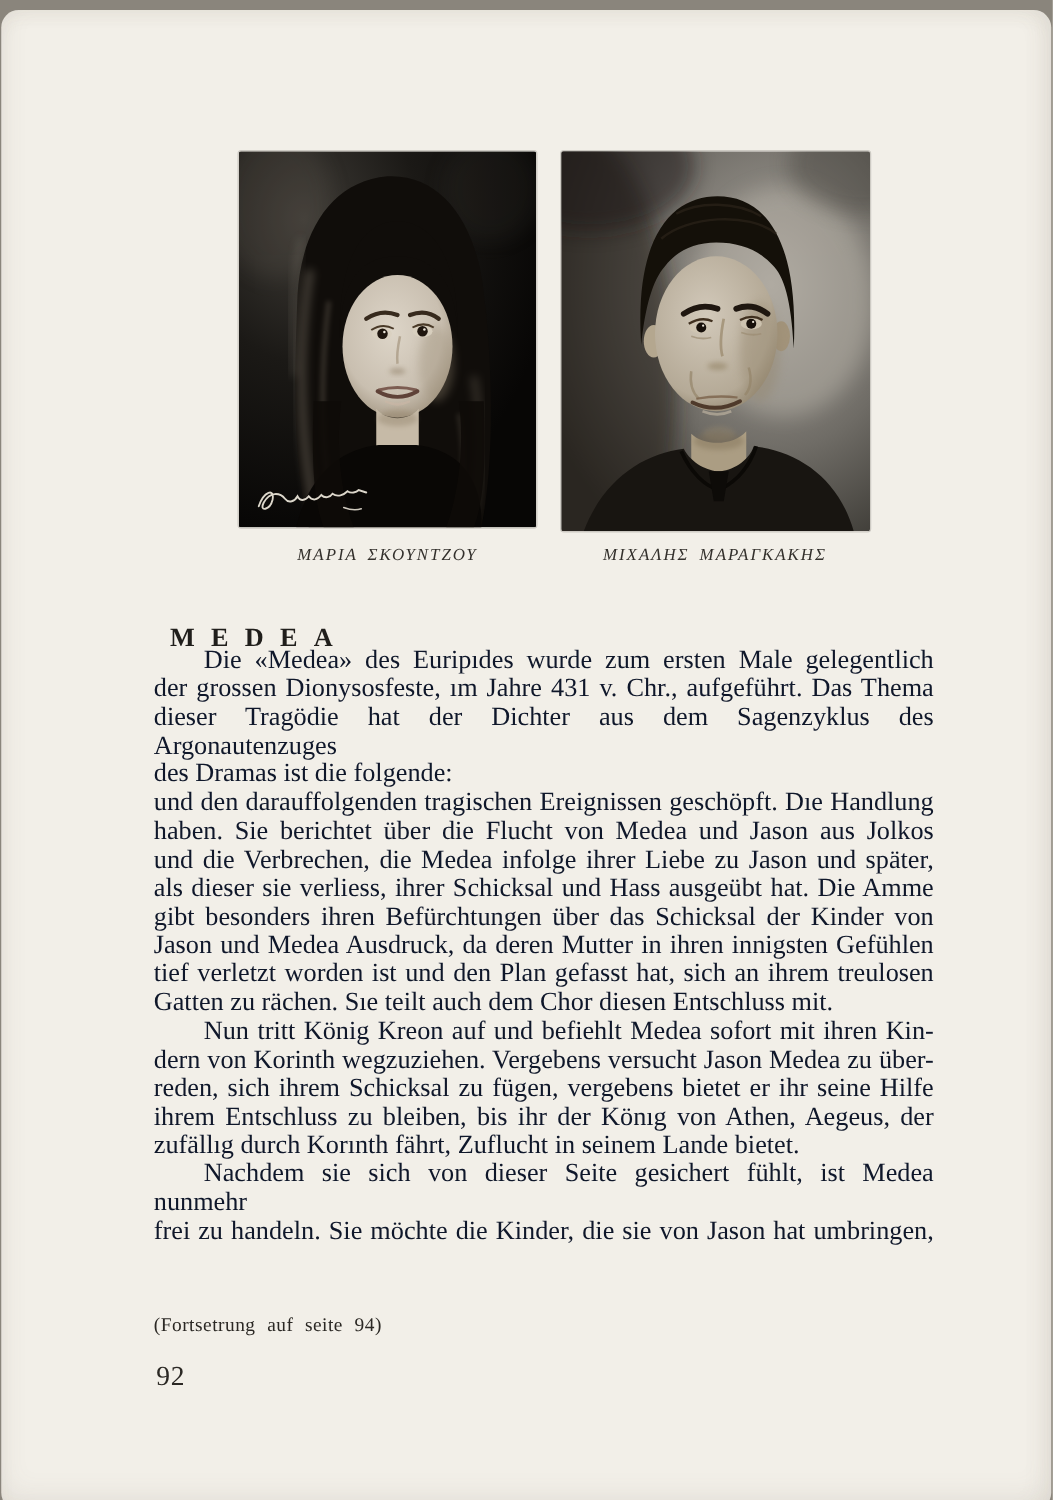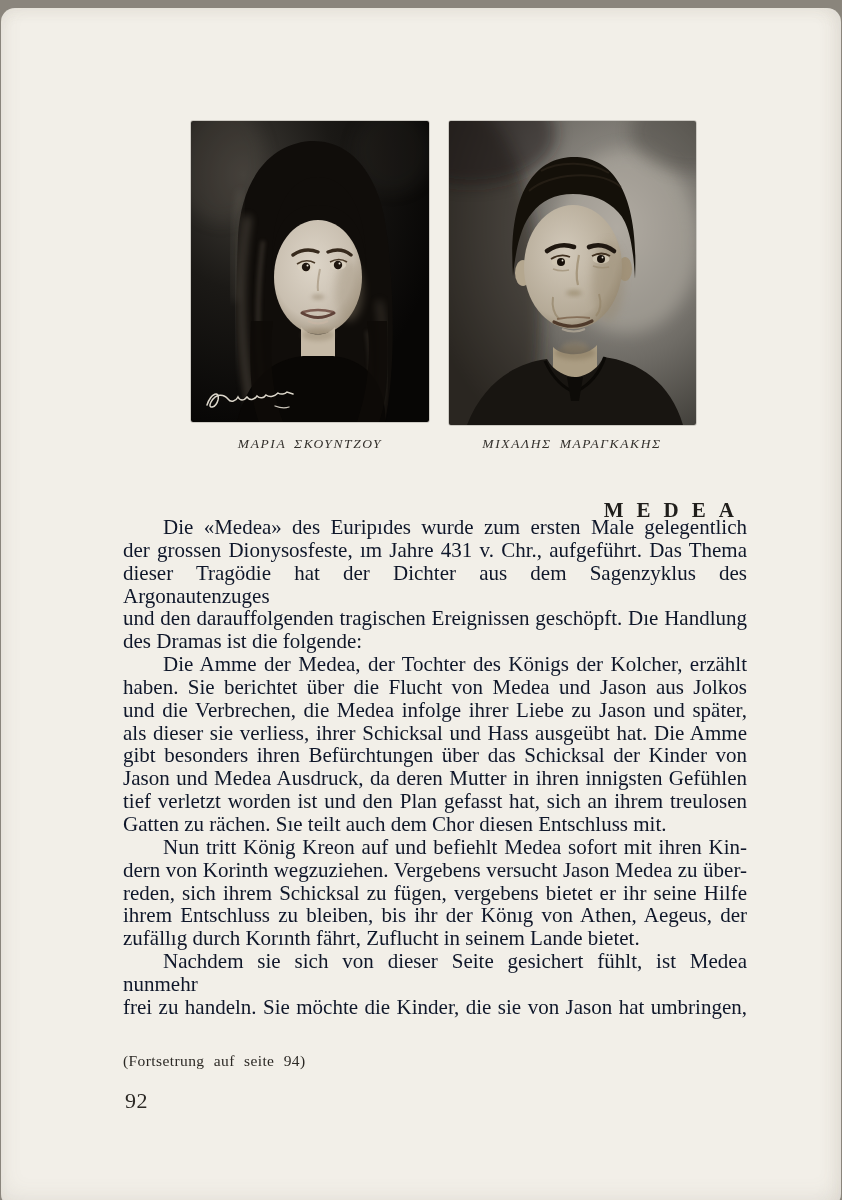--- a/index.html
+++ b/index.html
@@ -24,21 +24,21 @@
   .photo-right { left:448px; top:113px; width:247px; height:304px; }
   .caption {
     position: absolute; top:428px; height:18px;
     font-style: italic; font-size:13.5px; letter-spacing:1.6px;
     text-align:center; color:#33302c; word-spacing:3px;
   }
   .caption-left  { left:190px; width:238px; }
   .caption-right { left:440px; width:262px; }
   .title {
     position:absolute; left:122px; top:490px; width:624px;
-    margin:0; text-align:right;
+    margin:0; text-align:left;
     font-size:21px; font-weight:600; letter-spacing:0.62em; text-indent:0.62em;
     color:#201e1b;
   }
   .article {
     position:absolute; left:122px; top:508px; width:624px;
     font-size:21px; line-height:22.85px; color:#0f172a;
   }
   .pline { text-align: justify; text-align-last: justify; }
   .pline.endline { text-align-last: left; }
   .pline.firstline { text-indent: 40px; }
@@ -186,24 +186,23 @@
 
   <div class="caption caption-left">ΜΑΡΙΑ ΣΚΟΥΝΤΖΟΥ</div>
   <div class="caption caption-right">ΜΙΧΑΛΗΣ ΜΑΡΑΓΚΑΚΗΣ</div>
 
   <h1 class="title">MEDEA</h1>
 
   <div class="article">
     <div class="pline firstline">Die «Medea» des Euripıdes wurde zum ersten Male gelegentlich</div>
     <div class="pline">der grossen Dionysosfeste, ım Jahre 431 v. Chr., aufgeführt. Das Thema</div>
     <div class="pline">dieser Tragödie hat der Dichter aus dem Sagenzyklus des Argonautenzuges</div>
+    <div class="pline endline">des Dramas ist die folgende:</div>
     <div class="pline">und den darauffolgenden tragischen Ereignissen geschöpft. Dıe Handlung</div>
-    <div class="pline endline">des Dramas ist die folgende:</div>
-
-    <div class="pline firstline">Die Amme der Medea, der Tochter des Königs der Kolcher, erzählt</div>
+
     <div class="pline">haben. Sie berichtet über die Flucht von Medea und Jason aus Jolkos</div>
     <div class="pline">und die Verbrechen, die Medea infolge ihrer Liebe zu Jason und später,</div>
     <div class="pline">als dieser sie verliess, ihrer Schicksal und Hass ausgeübt hat. Die Amme</div>
     <div class="pline">gibt besonders ihren Befürchtungen über das Schicksal der Kinder von</div>
     <div class="pline">Jason und Medea Ausdruck, da deren Mutter in ihren innigsten Gefühlen</div>
     <div class="pline">tief verletzt worden ist und den Plan gefasst hat, sich an ihrem treulosen</div>
     <div class="pline endline">Gatten zu rächen. Sıe teilt auch dem Chor diesen Entschluss mit.</div>
 
     <div class="pline firstline">Nun tritt König Kreon auf und befiehlt Medea sofort mit ihren Kin-</div>
     <div class="pline">dern von Korinth wegzuziehen. Vergebens versucht Jason Medea zu über-</div>

